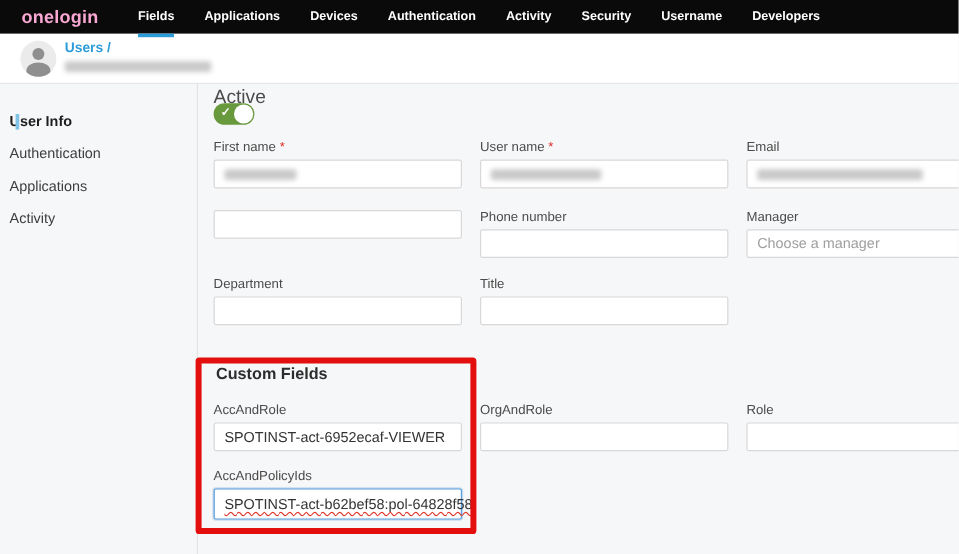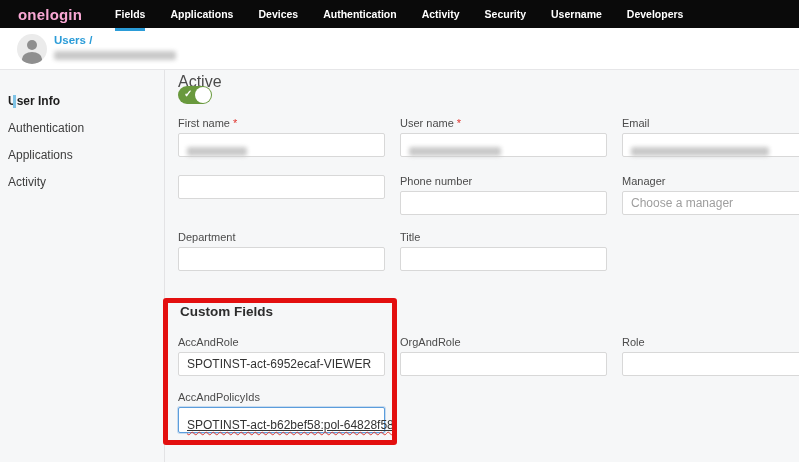--- a/index.html
+++ b/index.html
@@ -38,21 +38,21 @@
   .side-item.active .bar { position:absolute; left:13px; top:7px; width:3px; height:13px; background:#7fc3e6; }
 
   .main { position:absolute; left:165px; top:70px; width:700px; height:392px; z-index:1; }
   .row { position:absolute; left:13px; display:flex; gap:15px; }
   .field { width:207px; }
   .field label { display:block; font-size:11px; line-height:12px; color:#4b4b4b; margin-bottom:4px; }
   .req { color:#e0342e; }
   .tb { width:207px; height:24px; background:#fff; border:1px solid #d8d8d8; border-radius:2px;
         font-family:"Liberation Sans", sans-serif; font-size:12px; color:#333; padding:0 8px; outline:none; }
   .tb::placeholder { color:#9e9e9e; }
-  .tb-div { display:flex; align-items:flex-end;text-decoration:underline; }
+  .tb-div { display:flex; align-items:center; }
   .tb-div.focused { border:1px solid #5b9ddc; box-shadow:0 0 0 1px rgba(91,157,220,.30); height:26px; }
   .misspell { font-size:12px; color:#333; white-space:nowrap; text-decoration:underline;
               text-decoration-style:wavy; text-decoration-color:#e03a2f; text-decoration-thickness:1px;
               text-underline-offset:2px; }
   .val-blur { height:9px; }
 
   
   .active-label { position:absolute; left:13px; top:3px; font-size:16px; color:#4b4b4b; }
   .toggle { position:absolute; left:13px; top:16px; width:34px; height:18px; border-radius:9px;
             background:#69993d; cursor:pointer; }

